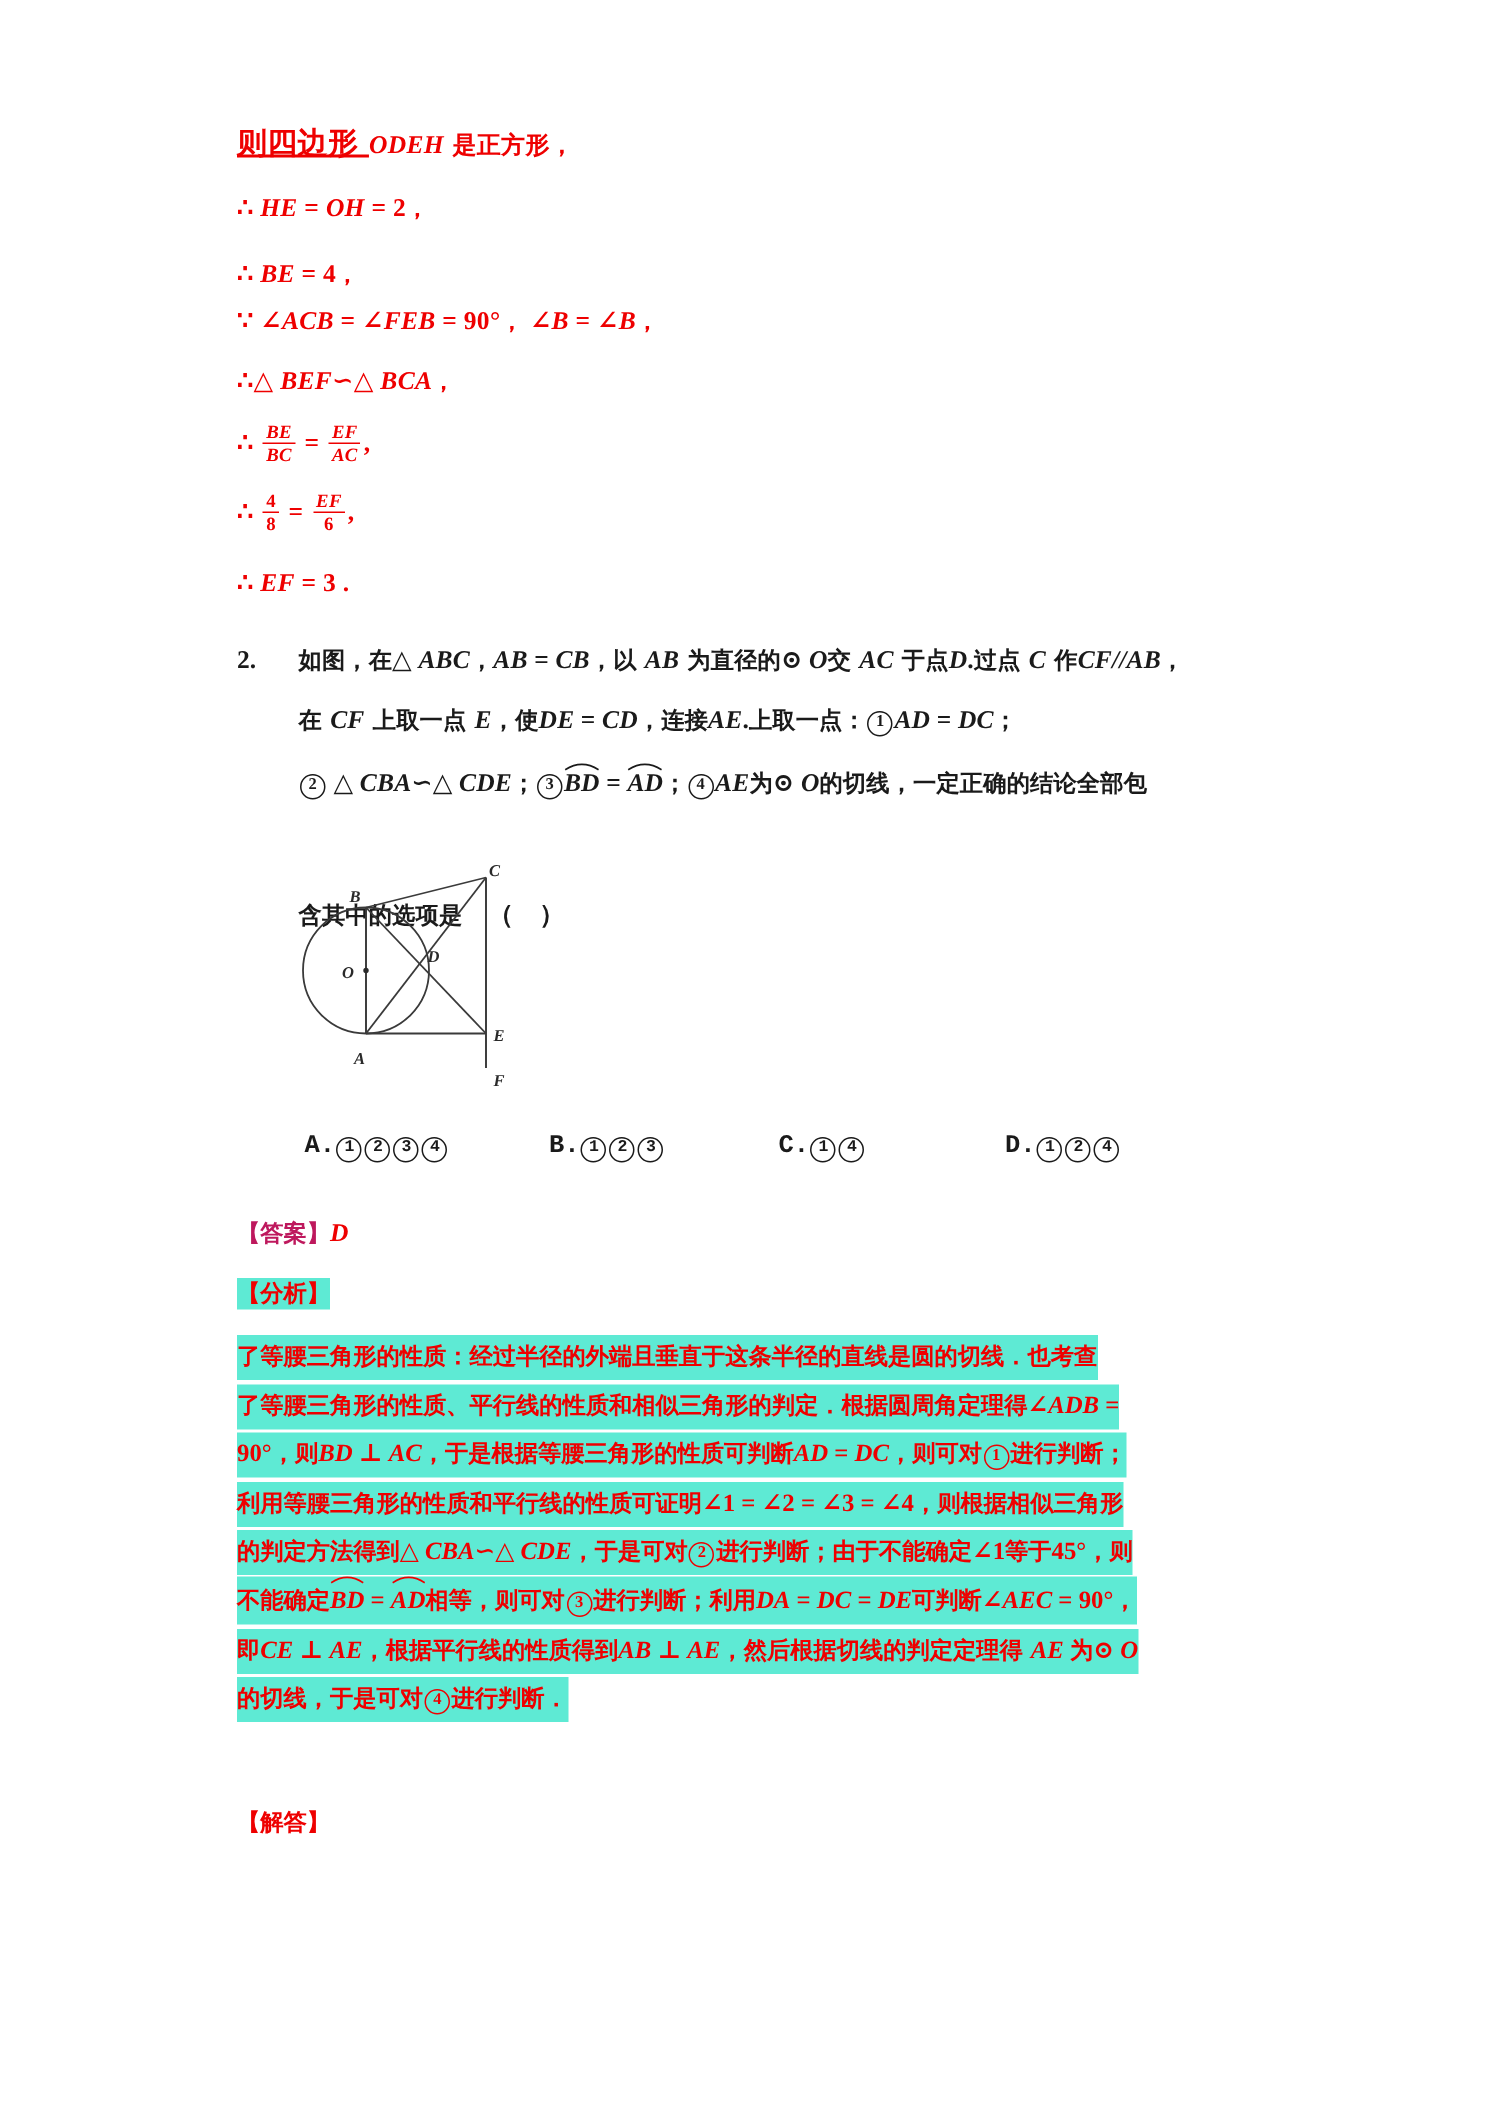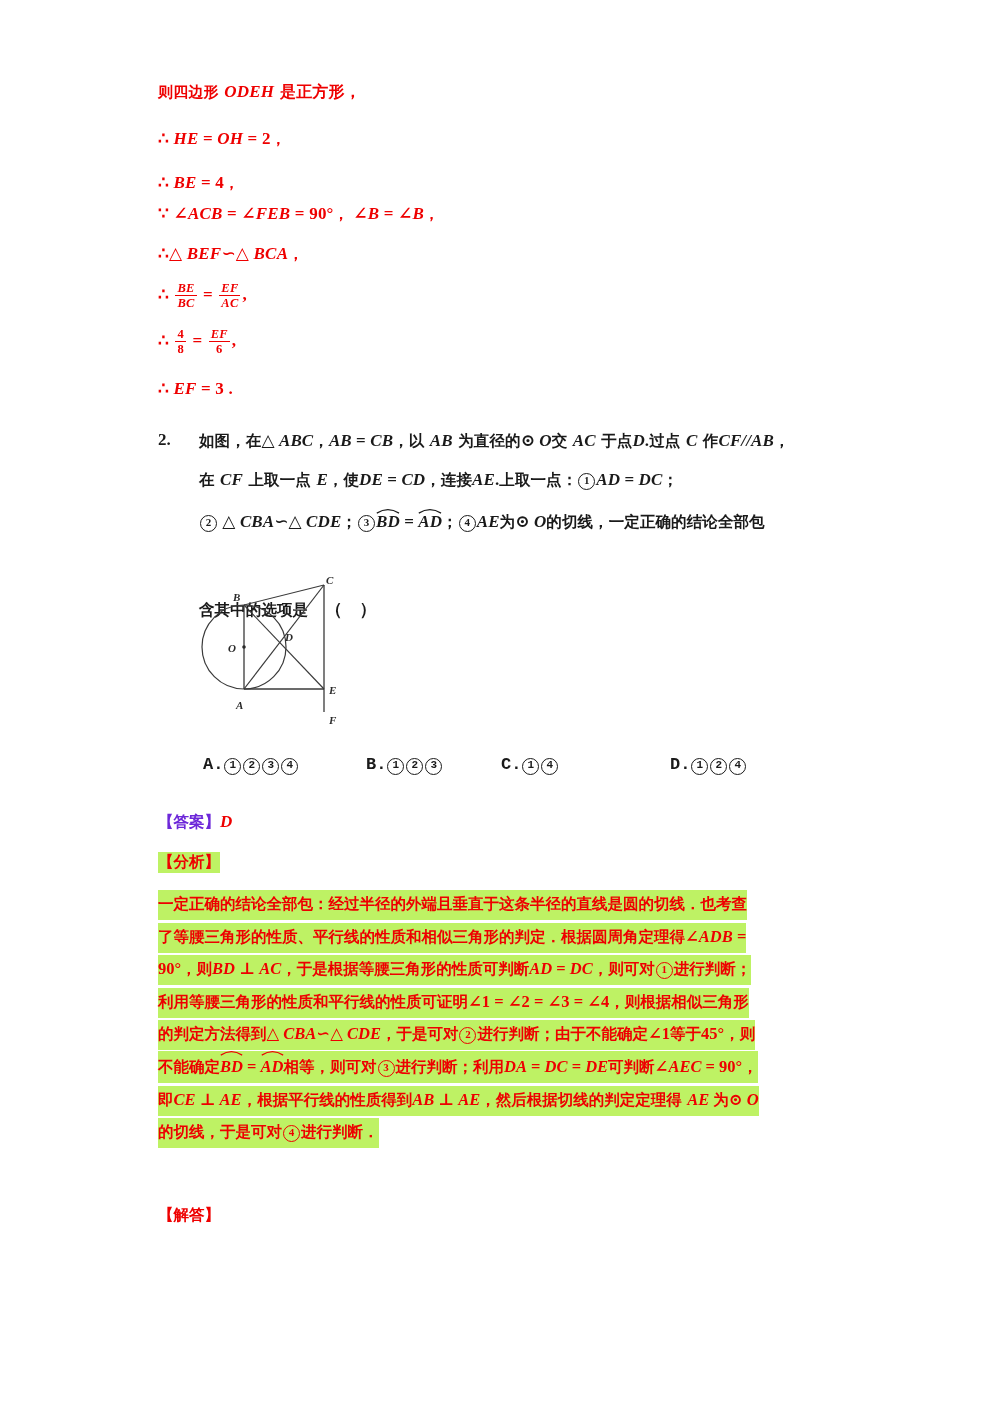--- a/index.html
+++ b/index.html
@@ -125,21 +125,21 @@
   
   .tag-line {
     position: absolute;
     left: 158px;
     font-weight: bold;
     font-size: 17px;
     color: #ee0000;
     white-space: nowrap;
   }
   .hl {
-    background: #bef264;
+    background: #5eead4;
     box-decoration-break: clone;
     -webkit-box-decoration-break: clone;
     padding: 1px 0 2px 0;
   }
   .analysis {
     position: absolute;
     left: 158px;
     top: 888px;
     width: 680px;
     font-size: 16.5px;
@@ -156,21 +156,21 @@
     line-height: 26px;
     padding: 1px 0 3px 0;
   }
 </style>
 </head>
 <body>
 
 <div class="page">
 
   <div class="mathline red" style="left:158px; top:82px;">
-    <span class="cjk" style="font-size:15px;">则四边形 </span><span class="it">ODEH</span><span class="cjk" style="font-size:16px;"> 是正方形，</span>
+    <span class="cjk" style="font-size:20px;text-decoration:underline;">则四边形 </span><span class="it">ODEH</span><span class="cjk" style="font-size:16px;"> 是正方形，</span>
   </div>
 
   <div class="mathline red" style="left:158px; top:128px;">
     <span>∴</span> <span class="it">HE</span> = <span class="it">OH</span> = 2<span class="cjk" style="font-size:15px;">，</span>
   </div>
 
   <div class="mathline red" style="left:158px; top:172px;">
     <span>∴</span> <span class="it">BE</span> = 4<span class="cjk" style="font-size:15px;">，</span>
   </div>
 
@@ -263,38 +263,38 @@
     </svg>
   </div>
 
   <div class="options">
     <div class="opt" style="left:0px; top:0px;">
       <span>A.</span><span class="circnum">1</span><span class="circnum">2</span><span class="circnum">3</span><span class="circnum">4</span>
     </div>
     <div class="opt" style="left:163px; top:0px;">
       <span>B.</span><span class="circnum">1</span><span class="circnum">2</span><span class="circnum">3</span>
     </div>
-    <div class="opt" style="left:298px; top:0px;">
+    <div class="opt" style="left:316px; top:0px;">
       <span>C.</span><span class="circnum">1</span><span class="circnum">4</span>
     </div>
     <div class="opt" style="left:467px; top:0px;">
       <span>D.</span><span class="circnum">1</span><span class="circnum">2</span><span class="circnum">4</span>
     </div>
   </div>
 
   <div class="tag-line" style="top:812px;">
-    <span class="cjk" style="color:#6d28d9;">【答案】</span><span class="it">D</span>
+    <span class="cjk" style="color:#be185d;">【答案】</span><span class="it">D</span>
   </div>
 
   <div class="tag-line" style="top:852px;">
     <span class="cjk hl" style="color:#ee0000;">【分析】</span>
   </div>
 
   <div class="analysis">
-    <div class="row"><span class="hl"><span class="cjk" style="color:#ee0000;">一定正确的结论全部包：经过半径的外端且垂直于这条半径的直线是圆的切线．也考查</span></span></div>
+    <div class="row"><span class="hl"><span class="cjk" style="color:#ee0000;">了等腰三角形的性质：经过半径的外端且垂直于这条半径的直线是圆的切线．也考查</span></span></div>
     <div class="row"><span class="hl"><span class="cjk" style="color:#ee0000;">了等腰三角形的性质、平行线的性质和相似三角形的判定．根据圆周角定理得</span>∠<span class="it">ADB</span> =</span></div>
     <div class="row"><span class="hl">90°<span class="cjk" style="color:#ee0000;">，则</span><span class="it">BD</span> ⊥ <span class="it">AC</span><span class="cjk" style="color:#ee0000;">，于是根据等腰三角形的性质可判断</span><span class="it">AD</span> = <span class="it">DC</span><span class="cjk" style="color:#ee0000;">，则可对</span><span class="circnum">1</span><span class="cjk" style="color:#ee0000;">进行判断；</span></span></div>
     <div class="row"><span class="hl"><span class="cjk" style="color:#ee0000;margin-top:20px;">利用等腰三角形的性质和平行线的性质可证明</span>∠1 = ∠2 = ∠3 = ∠4<span class="cjk" style="color:#ee0000;">，则根据相似三角形</span></span></div>
     <div class="row"><span class="hl"><span class="cjk" style="color:#ee0000;">的判定方法得到</span>△ <span class="it">CBA</span>∽△ <span class="it">CDE</span><span class="cjk" style="color:#ee0000;">，于是可对</span><span class="circnum">2</span><span class="cjk" style="color:#ee0000;">进行判断；由于不能确定</span>∠1<span class="cjk" style="color:#ee0000;">等于</span>45°<span class="cjk" style="color:#ee0000;">，则</span></span></div>
     <div class="row"><span class="hl"><span class="cjk" style="color:#ee0000;">不能确定</span><span class="arcterm it"><svg class="arcsvg" viewBox="0 0 30 8" preserveAspectRatio="none">
               <path d="M1,7 Q15,-1 29,7" fill="none" stroke="#ee0000" stroke-width="1.4"></path>
             </svg>BD</span> = <span class="arcterm it"><svg class="arcsvg" viewBox="0 0 30 8" preserveAspectRatio="none">
               <path d="M1,7 Q15,-1 29,7" fill="none" stroke="#ee0000" stroke-width="1.4"></path>
             </svg>AD</span><span class="cjk" style="color:#ee0000;">相等，则可对</span><span class="circnum">3</span><span class="cjk" style="color:#ee0000;">进行判断；利用</span><span class="it">DA</span> = <span class="it">DC</span> = <span class="it">DE</span><span class="cjk" style="color:#ee0000;">可判断</span>∠<span class="it">AEC</span> = 90°<span class="cjk" style="color:#ee0000;">，</span></span></div>
     <div class="row"><span class="hl"><span class="cjk" style="color:#ee0000;">即</span><span class="it">CE</span> ⊥ <span class="it">AE</span><span class="cjk" style="color:#ee0000;">，根据平行线的性质得到</span><span class="it">AB</span> ⊥ <span class="it">AE</span><span class="cjk" style="color:#ee0000;">，然后根据切线的判定定理得 </span><span class="it">AE</span> <span class="cjk" style="color:#ee0000;">为</span>⊙ <span class="it">O</span></span></div>

